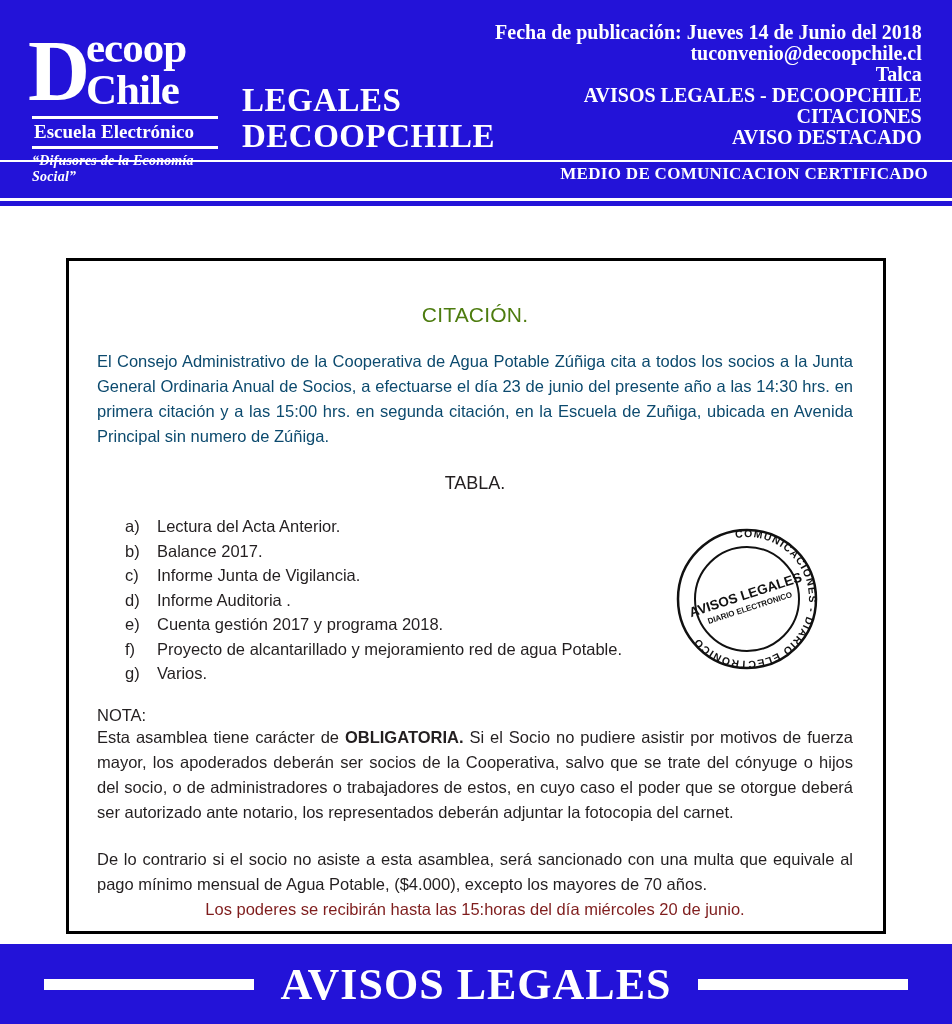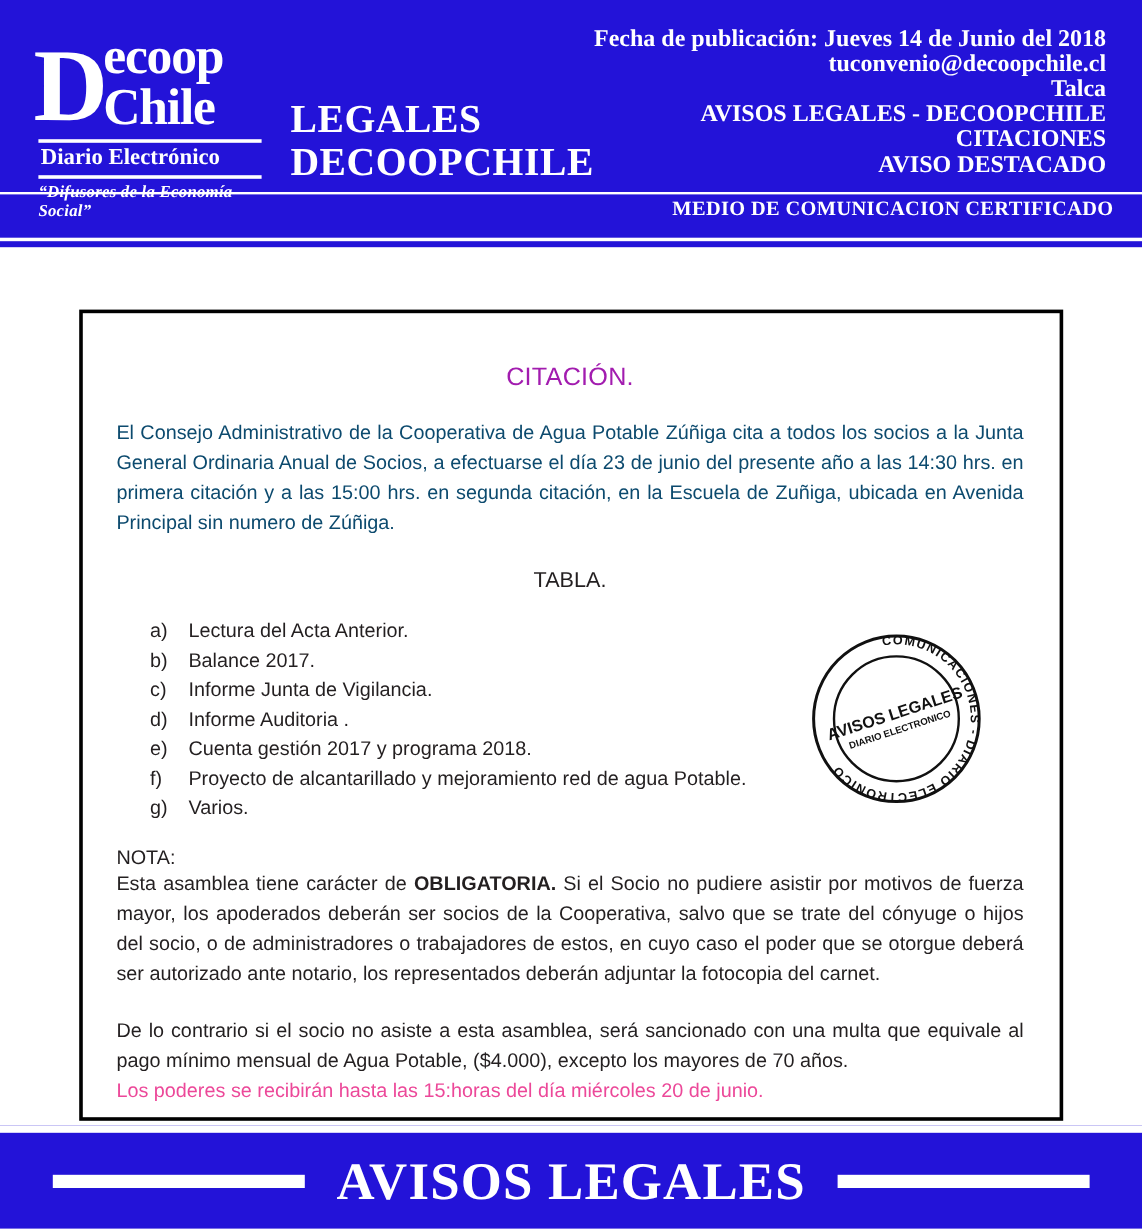--- a/index.html
+++ b/index.html
@@ -143,21 +143,21 @@
     margin: 52px 66px 0 66px;
     border: 3px solid #000000;
     padding: 28px 30px 26px 28px;
     position: relative;
     height: 676px;
     background: #ffffff;
   }
   .citacion-title {
     text-align: center;
     font-size: 21px;
-    color: #a21caf;
+    color: #4d7c0f;
     margin: 14px 0 22px 0;
     letter-spacing: 0.2px;
   }
   .para {
     font-size: 16.5px;
     line-height: 25px;
     color: #0c4a6e;
     text-align: justify;
     margin: 0 0 10px 0;
   }
@@ -198,22 +198,23 @@
   .closing {
     font-size: 16.5px;
     line-height: 25px;
     color: #231f20;
     text-align: justify;
     margin: 22px 0 0 0;
   }
   .closing2 {
     font-size: 16.5px;
     line-height: 25px;
-    color: #ec4899;
+    color: #7f1d1d;
     margin: 0;
+    text-align: center;
   }
 
   
   .stamp {
     position: absolute;
     right: 60px;
     top: 262px;
     width: 152px;
     height: 152px;
   }
@@ -249,21 +250,21 @@
 <body>
 
 <div class="header">
   <div class="header-inner">
     <div class="logo-block">
       <div class="logo-mark">
         <div class="logo-bigD">D</div>
         <div class="logo-row1">ecoop</div>
         <div class="logo-row2">Chile</div>
         <div class="logo-rule"></div>
-        <div class="logo-sub">Diario Electrónico</div>
+        <div class="logo-sub">Escuela Electrónico</div>
         <div class="logo-rule2"></div>
         <div class="logo-tag">“Difusores de la Economía Social”</div>
       </div>
       <div class="avisos-title">
         <div>LEGALES</div>
         <div>DECOOPCHILE</div>
       </div>
     </div>
 
     <div class="header-right">

